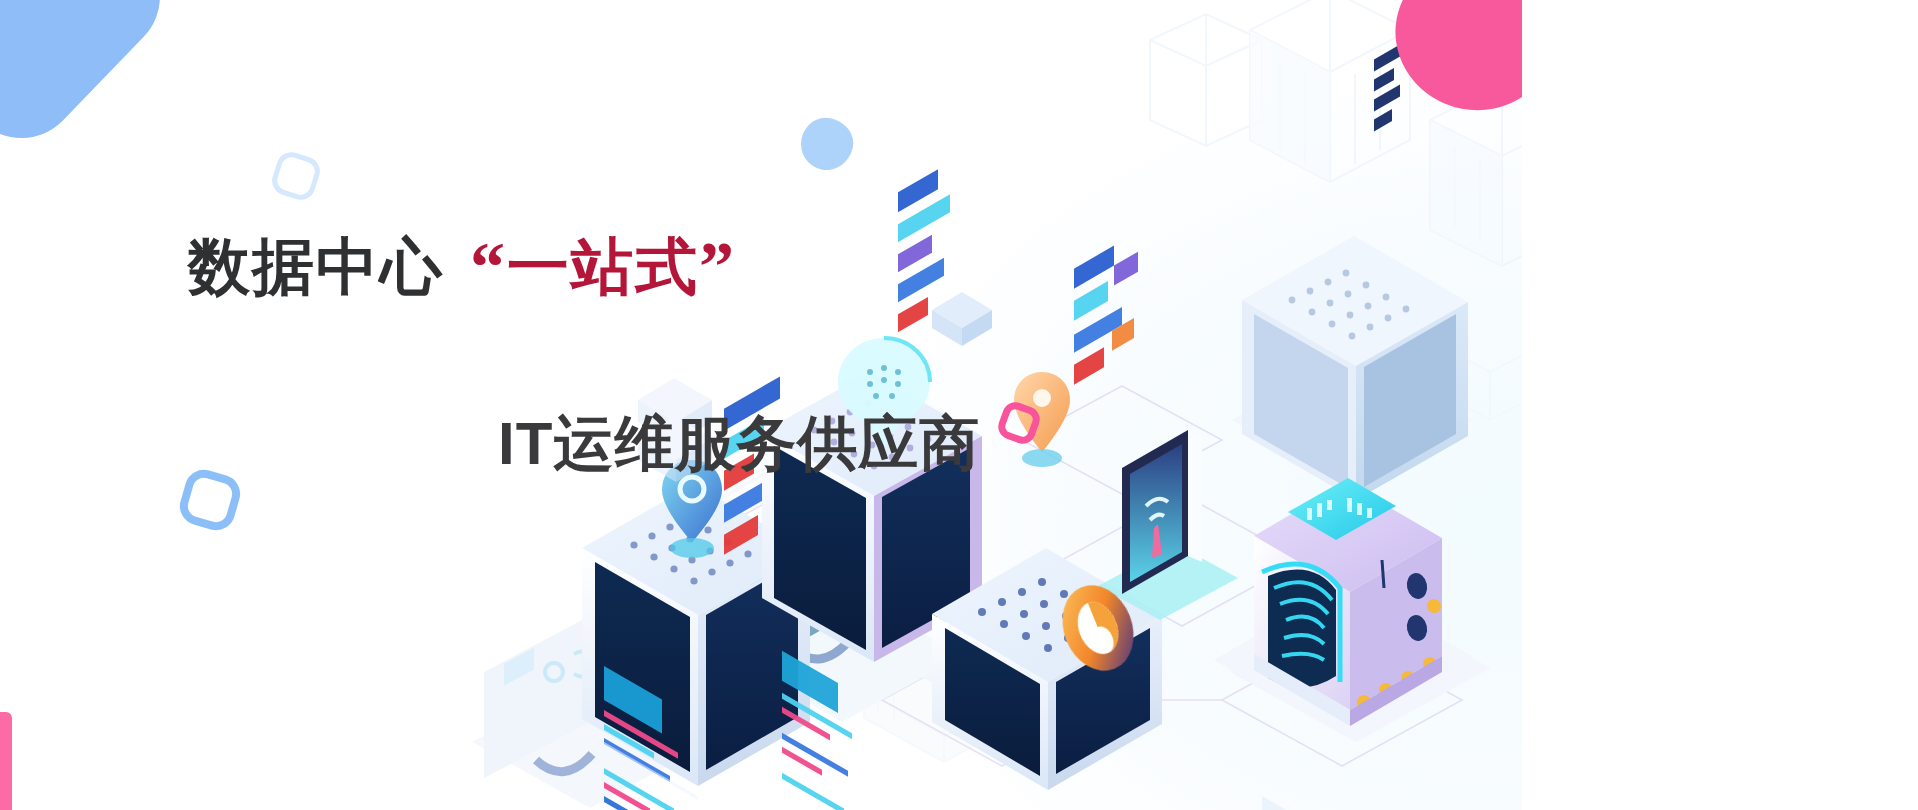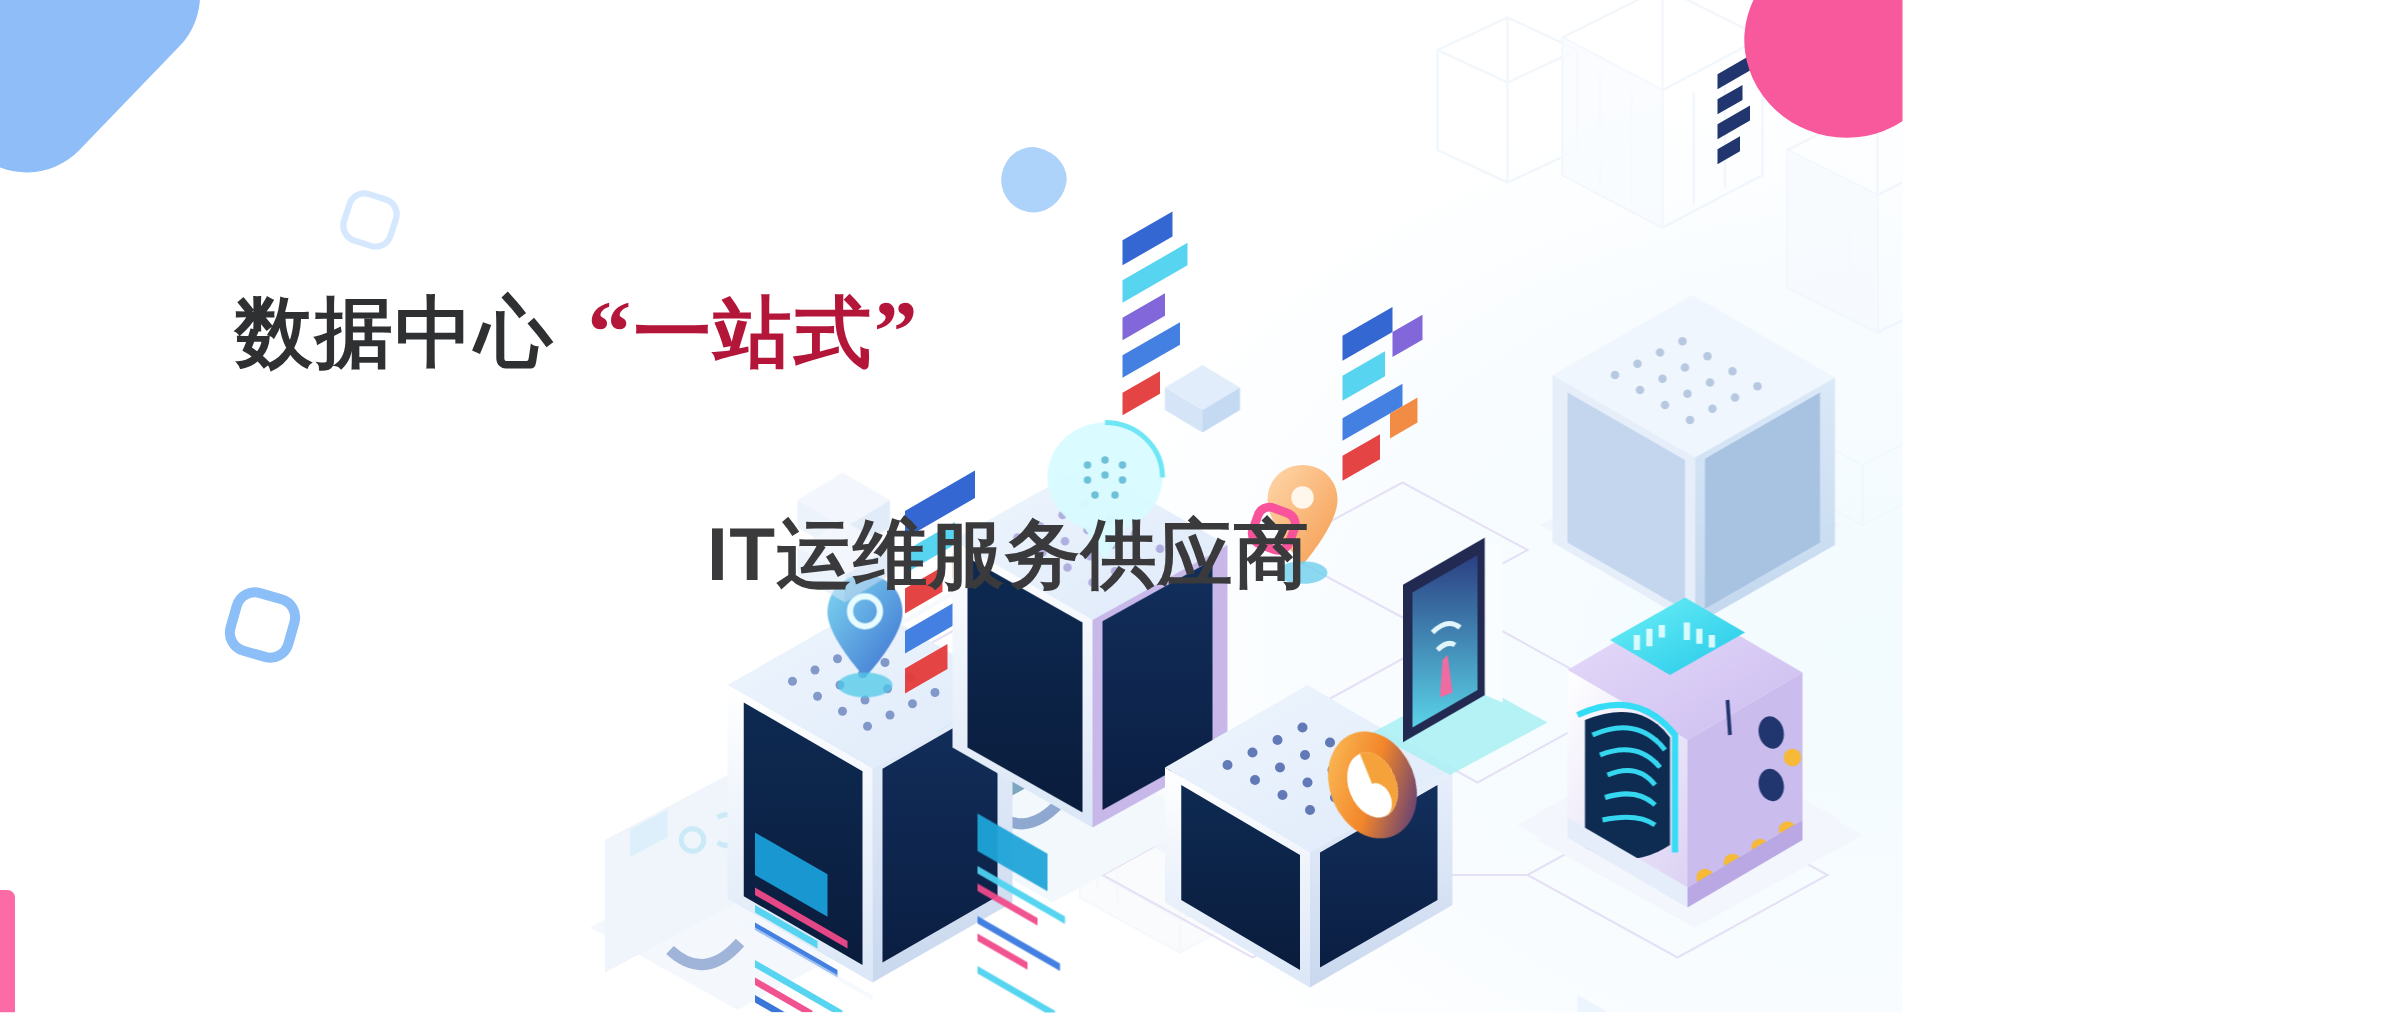--- a/index.html
+++ b/index.html
@@ -147,21 +147,20 @@
   }
   .line2 {
     margin-top: 112px;
     margin-left: 310px;
     white-space: nowrap;
     line-height: 1;
     font-size: 60px;
     font-weight: 700;
     letter-spacing: 1px;
     color: #3a3a3c;
-    text-align: right;
   }
 
   
   .art {
     position: absolute;
     right: 0;
     bottom: 0;
     width: 1060px;
     height: 810px;
     pointer-events: none;

